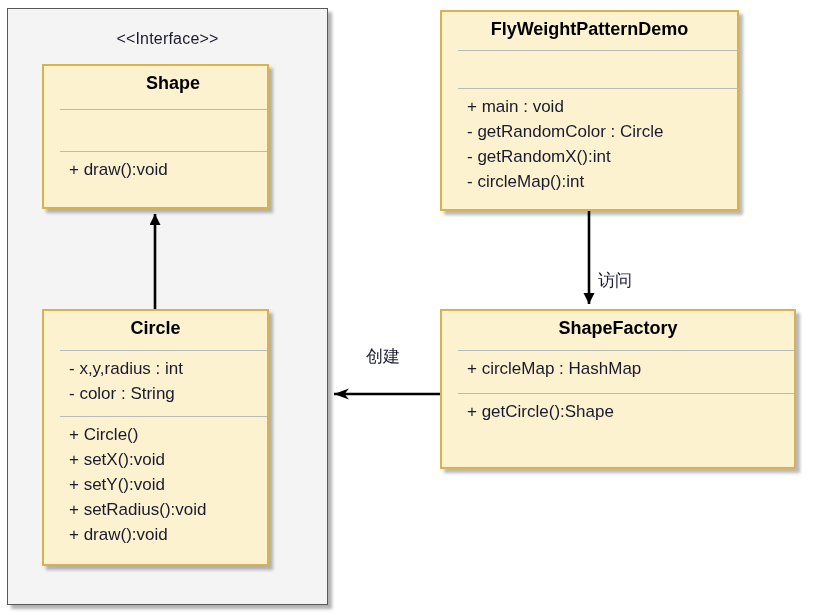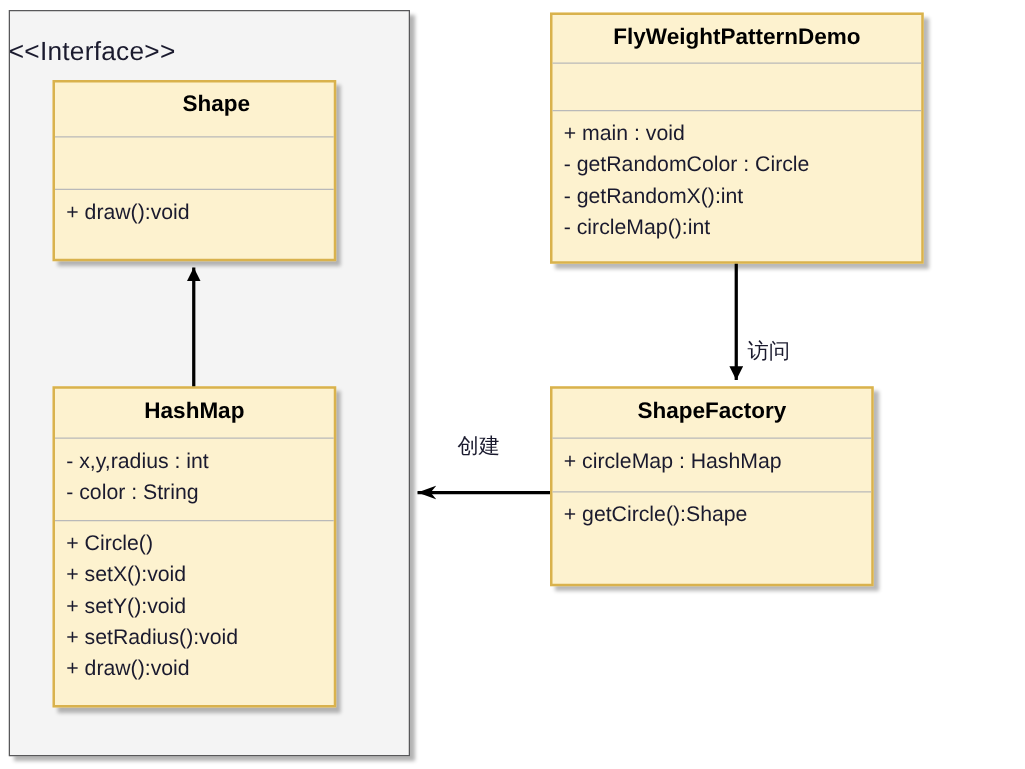--- a/index.html
+++ b/index.html
@@ -33,41 +33,43 @@
     border: 1px solid #58585a;
     box-shadow: 4px 4px 3px rgba(0,0,0,0.30);
     box-sizing: border-box;
   }
 
   .stereotype {
     position: absolute;
     left: 7px;
     top: 30px;
     width: 321px;
-    font-size: 21px;
+    text-align: center;
+    font-size: 16px;
     color: #1a1a2e;
     letter-spacing: 0.2px;
     white-space: nowrap;
   }
 
   
   .uml-class {
     position: absolute;
     background: #fdf2cf;
     border: 2px solid #d8b martial;
     border: 2px solid #d9b24d;
     box-sizing: border-box;
     box-shadow: 4px 4px 3px rgba(0,0,0,0.28);
   }
   .uml-compartment {
     box-sizing: border-box;
     padding: 5px 9px;
   }
   .uml-compartment + .uml-compartment {
     border-top: 1px solid #b9b9b9;
+    margin-left: 16px;
   }
   .uml-title {
     text-align: center;
     font-weight: bold;
     font-size: 18px;
     color: #000000;
     padding-top: 7px;
     padding-bottom: 7px;
     white-space: nowrap;
   }
@@ -87,21 +89,21 @@
   #class-circle         { left: 42px;  top: 309px; width: 227px; height: 257px; }
   #class-circle .c1     { height: 39px; }
   #class-circle .c2     { height: 66px; }
   #class-circle .c3     { height: 150px; }
 
   #class-demo           { left: 440px; top: 10px;  width: 299px; height: 201px; }
   #class-demo .c1       { height: 38px; }
   #class-demo .c2       { height: 38px; }
   #class-demo .c3       { height: 123px; }
 
-  #class-factory        { left: 440px; top: 309px; width: 259px; height: 160px; }
+  #class-factory        { left: 440px; top: 309px; width: 356px; height: 160px; }
   #class-factory .c1    { height: 39px; }
   #class-factory .c2    { height: 43px; }
   #class-factory .c3    { height: 76px; }
 
   
   .edge-label {
     position: absolute;
     font-size: 17px;
     color: #1a1a2e;
     white-space: nowrap;
@@ -127,21 +129,21 @@
 
   <div class="uml-class" id="class-shape">
     <div class="uml-compartment c1 uml-title">Shape</div>
     <div class="uml-compartment c2"></div>
     <div class="uml-compartment c3">
       <div class="uml-row">+ draw():void</div>
     </div>
   </div>
 
   <div class="uml-class" id="class-circle">
-    <div class="uml-compartment c1 uml-title">HashMap</div>
+    <div class="uml-compartment c1 uml-title">Circle</div>
     <div class="uml-compartment c2">
       <div class="uml-row">- x,y,radius : int</div>
       <div class="uml-row">- color : String</div>
     </div>
     <div class="uml-compartment c3">
       <div class="uml-row">+ Circle()</div>
       <div class="uml-row">+ setX():void</div>
       <div class="uml-row">+ setY():void</div>
       <div class="uml-row">+ setRadius():void</div>
       <div class="uml-row">+ draw():void</div>

